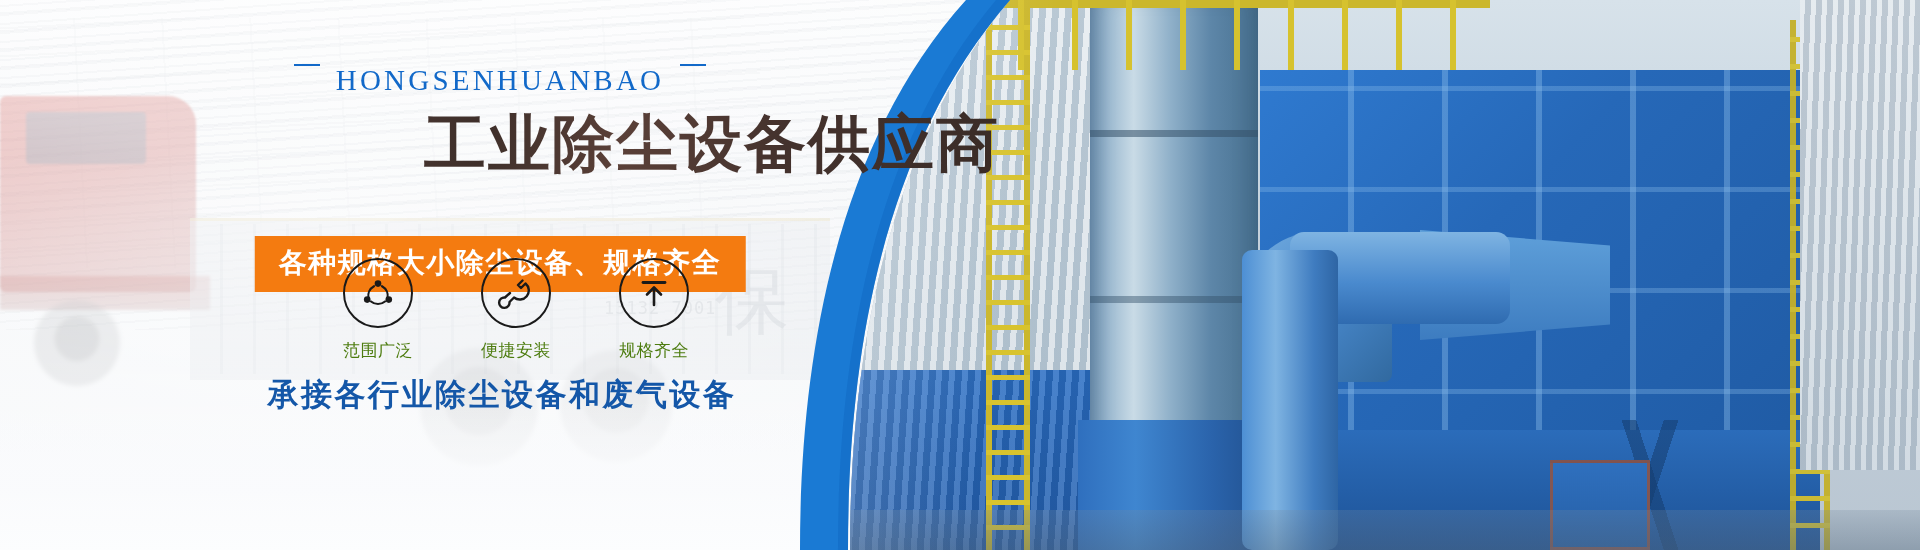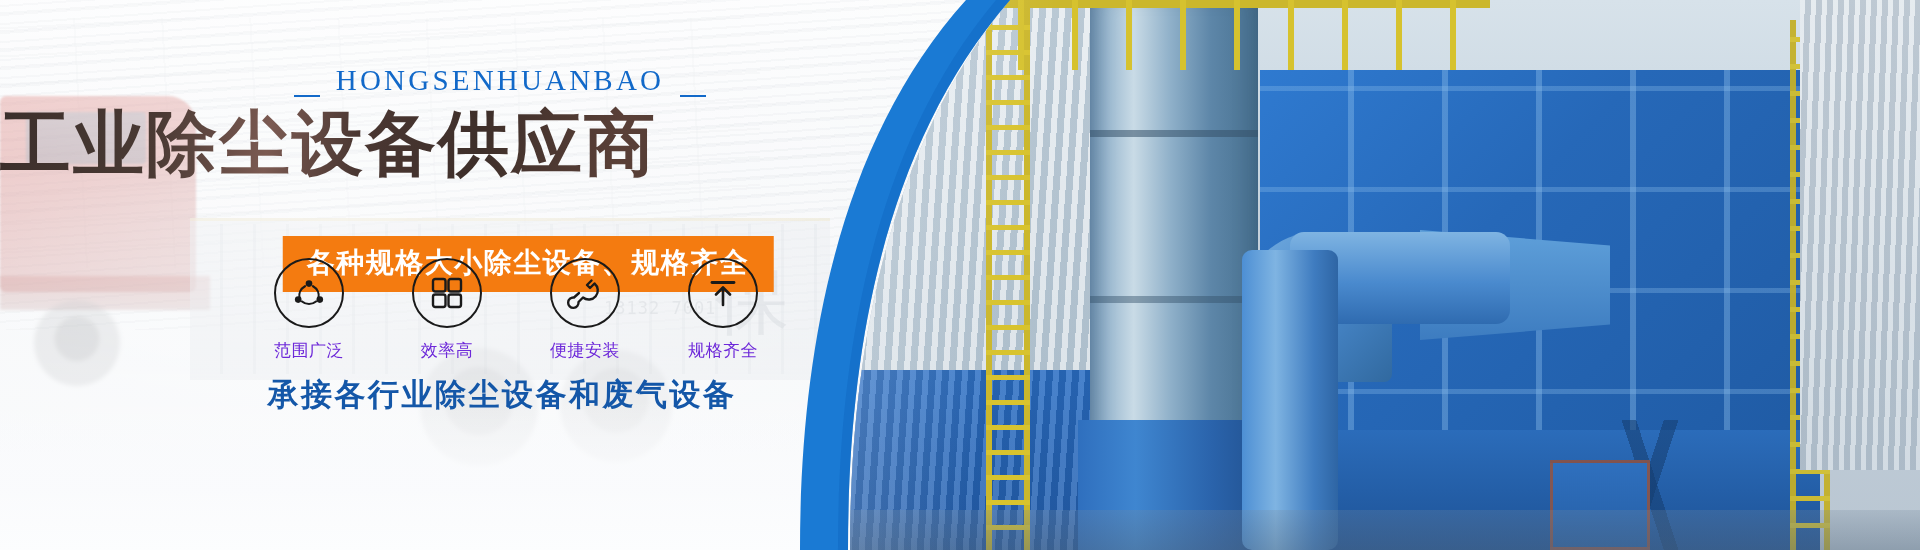--- a/index.html
+++ b/index.html
@@ -267,72 +267,71 @@
   }
 
   
   .content {
     position:absolute; left:0; top:0; width:1000px; height:550px;
   }
 
   .eyebrow {
     position:absolute; left:0; width:1000px; top:64px;
     text-align:center;
-    display:flex; align-items:flex-end; justify-content:center; gap:16px;
+    display:flex; align-items:flex-start; justify-content:center; gap:16px;
   }
   .eyebrow .dash {
     display:inline-block; width:26px; height:2px; background:#1269c9;
   }
   .eyebrow .etext {
     color:#1269c9;
     font-family:"Liberation Serif", serif;
     font-size:29px; letter-spacing:3.2px; font-weight:400;
     white-space:nowrap;
   }
 
   .headline {
     position:absolute; left:0; width:1000px; top:104px;
-    text-align:left;
+    text-align:right;
     font-family:"Liberation Sans", sans-serif;
-    font-size:71px; font-weight:bold; letter-spacing:2px;
+    font-size:62px; font-weight:bold; letter-spacing:2px;
     line-height:80px;
     background:linear-gradient(98deg,
       #3b2f2b 0%, #4a3a34 16%, #7b5a52 27%, #4a3732 36%,
       #3e2f2a 48%, #5a4038 62%, #44322d 78%, #3a2c27 100%);
     -webkit-background-clip:text; background-clip:text;
     color:transparent; -webkit-text-fill-color:transparent;
     text-shadow:none;
     white-space:nowrap;
   }
 
   .subbar {
     position:absolute; top:236px; left:50%; transform:translateX(-50%);
     background:#f47b10;
     padding:8px 24px 10px 24px;
     white-space:nowrap;
-    margin-left:28px;
   }
   .subbar span {
     color:#ffffff; font-size:28px; font-weight:600; letter-spacing:1.5px;
     font-family:"Liberation Sans", sans-serif;
   }
 
   .features {
     position:absolute; top:258px; left:0; width:1000px;
     display:flex; justify-content:center; gap:58px;
     padding-left:32px;
   }
   .feature { width:80px; text-align:center; }
   .feat-circle {
     width:70px; height:70px; margin:0 auto;
     border:2.5px solid #1a1a1a; border-radius:50%;
     display:flex; align-items:center; justify-content:center;
   }
   .feat-label {
-    margin-top:11px; font-size:17px; color:#6d28d9; letter-spacing:.5px;
+    margin-top:11px; font-size:17px; color:#4d7c0f; letter-spacing:.5px;
     font-family:"Liberation Sans", sans-serif; white-space:nowrap;
   }
 
   .tagline {
     position:absolute; top:374px; left:0; width:1000px;
     text-align:center;
     color:#1457a8; font-size:31px; font-weight:bold; letter-spacing:2.5px;
     font-family:"Liberation Sans", sans-serif;
     padding-left:4px;
     white-space:nowrap;
@@ -425,31 +424,20 @@
             <path d="M23 12.2 A11 11 0 0 1 28.5 24" fill="none" stroke="#1a1a1a" stroke-width="2.2" stroke-linecap="round"></path>
             <path d="M12 27.5 A11 11 0 0 0 26 27.5" fill="none" stroke="#1a1a1a" stroke-width="2.2" stroke-linecap="round"></path>
             <circle cx="19" cy="9.6" r="3.3" fill="#1a1a1a"></circle>
             <circle cx="8.2" cy="25.6" r="3.3" fill="#1a1a1a"></circle>
             <circle cx="29.8" cy="25.6" r="3.3" fill="#1a1a1a"></circle>
           </svg>
         </div>
         <div class="feat-label">范围广泛</div>
       </div>
 
-      <div class="feature">
-        <div class="feat-circle">
-          <svg width="36" height="36" viewBox="0 0 36 36">
-            <rect x="4" y="4" width="12.5" height="12.5" rx="2.2" fill="none" stroke="#1a1a1a" stroke-width="2.4"></rect>
-            <rect x="19.5" y="4" width="12.5" height="12.5" rx="2.2" fill="none" stroke="#1a1a1a" stroke-width="2.4"></rect>
-            <rect x="4" y="19.5" width="12.5" height="12.5" rx="2.2" fill="none" stroke="#1a1a1a" stroke-width="2.4"></rect>
-            <rect x="19.5" y="19.5" width="12.5" height="12.5" rx="2.2" fill="none" stroke="#1a1a1a" stroke-width="2.4"></rect>
-          </svg>
-        </div>
-        <div class="feat-label">效率高</div>
-      </div>
 
       <div class="feature">
         <div class="feat-circle">
           <svg width="38" height="38" viewBox="0 0 38 38">
             <path d="M25.5 6.5 L21 11 L24 14 L28.5 9.5 A8.6 8.6 0 0 1 17 23.5 L12.5 28 A5.2 5.2 0 1 1 8 23.5 L13 19" fill="none" stroke="#1a1a1a" stroke-width="2.4" stroke-linejoin="round" stroke-linecap="round"></path>
           </svg>
         </div>
         <div class="feat-label">便捷安装</div>
       </div>
 

